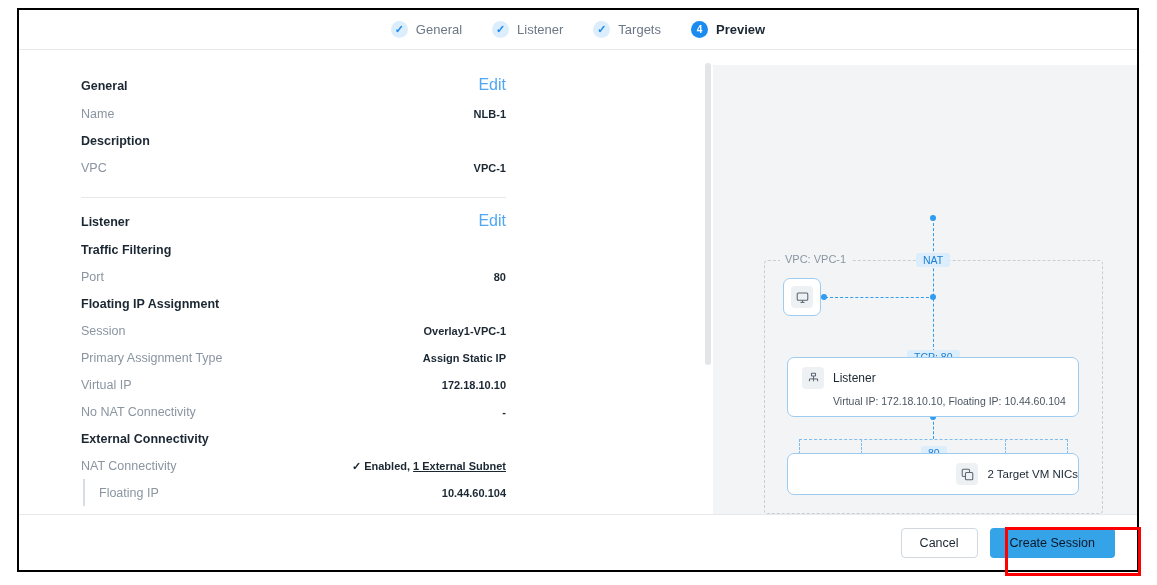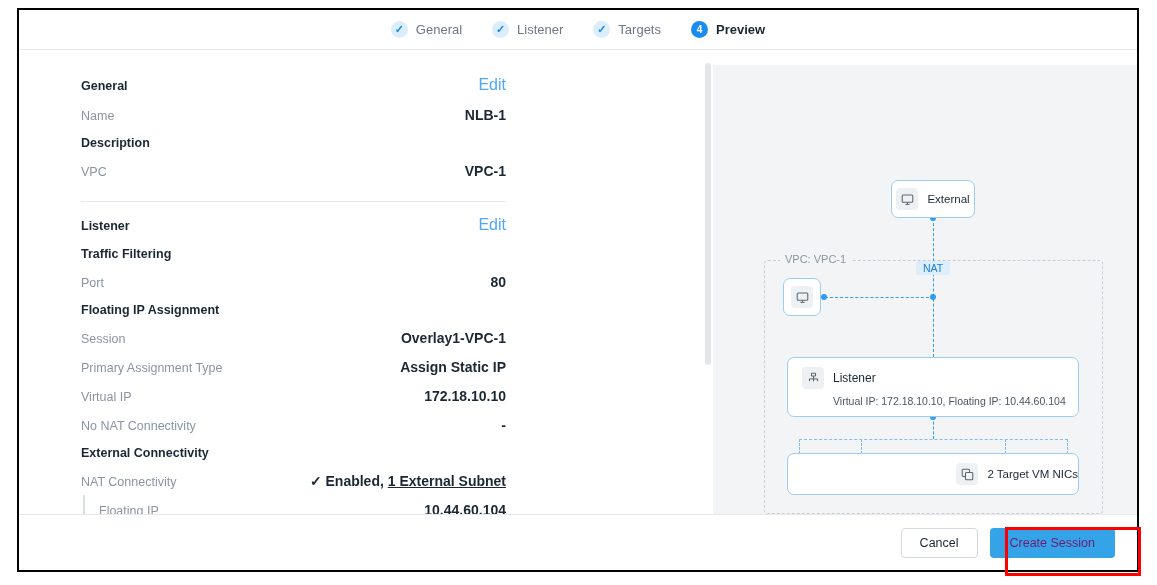--- a/index.html
+++ b/index.html
@@ -126,21 +126,21 @@
   .row .k {
     font-size: 12.5px;
     color: #8a95a1;
     white-space: nowrap;
   }
   .row.group .k {
     color: #1b2733;
     font-weight: bold;
   }
   .row .v {
-    font-size: 14px;
+    font-size: 11px;
     color: #1b2733;
     font-weight: bold;
     text-align: right;
     white-space: nowrap;
   }
   .row.sub {
     padding-left: 14px;
     border-left: 2px solid #d8dde3;
     margin-left: 2px;
   }
@@ -281,21 +281,20 @@
     border-radius: 50%;
   }
   .pill {
     position: absolute;
     background: #dcedfb;
     color: #1a7fd4;
     border-radius: 3px;
     font-size: 10.5px;
     padding: 1px 7px;
     white-space: nowrap;
-    margin-top: 8px;
   }
 
   
   #footer {
     position: absolute;
     left: 0;
     right: 0;
     bottom: 0;
     height: 56px;
     border-top: 1px solid #e6e8eb;
@@ -312,21 +311,21 @@
     color: #1b2733;
     background: #ffffff;
     border: 1px solid #d3d8de;
     border-radius: 4px;
     padding: 7px 18px;
     cursor: pointer;
     font-family: inherit;
   }
   #create-btn {
     font-size: 12.5px;
-    color: #701a75;
+    color: #0f172a;
     background: #34a3e8;
     border: none;
     border-radius: 4px;
     padding: 8px 20px;
     cursor: pointer;
     font-family: inherit;
   }
   #highlight {
     position: absolute;
     left: 1005px;
@@ -457,30 +456,20 @@
       <div class="edge edge-gray-h" style="left:86px; top:374px; width:269px;"></div>
       <div class="edge edge-gray-v" style="left:86px; top:374px; height:15px;"></div>
       <div class="edge edge-gray-v" style="left:148px; top:374px; height:15px;"></div>
       <div class="edge edge-gray-v" style="left:292px; top:374px; height:15px;"></div>
       <div class="edge edge-gray-v" style="left:354px; top:374px; height:15px;"></div>
 
       <div class="pill" style="left:203px; top:188px;">NAT</div>
       <div class="pill" style="left:194px; top:285px;">TCP: 80</div>
       <div class="pill" style="left:208px; top:381px;">80</div>
 
-      <div class="node" id="node-external">
-        <span class="node-icon">
-          <svg width="13" height="13" viewBox="0 0 16 16" fill="none" stroke="#5a6672" stroke-width="1.3">
-            <rect x="1.5" y="2.5" width="13" height="9" rx="1.2"></rect>
-            <line x1="5.5" y1="14" x2="10.5" y2="14"></line>
-            <line x1="8" y1="11.5" x2="8" y2="14"></line>
-          </svg>
-        </span>
-        <span class="node-label">External</span>
-      </div>
 
       <div class="node" id="node-vm">
         <span class="node-icon">
           <svg width="13" height="13" viewBox="0 0 16 16" fill="none" stroke="#5a6672" stroke-width="1.3">
             <rect x="1.5" y="2.5" width="13" height="9" rx="1.2"></rect>
             <line x1="5.5" y1="14" x2="10.5" y2="14"></line>
             <line x1="8" y1="11.5" x2="8" y2="14"></line>
           </svg>
         </span>
       </div>

